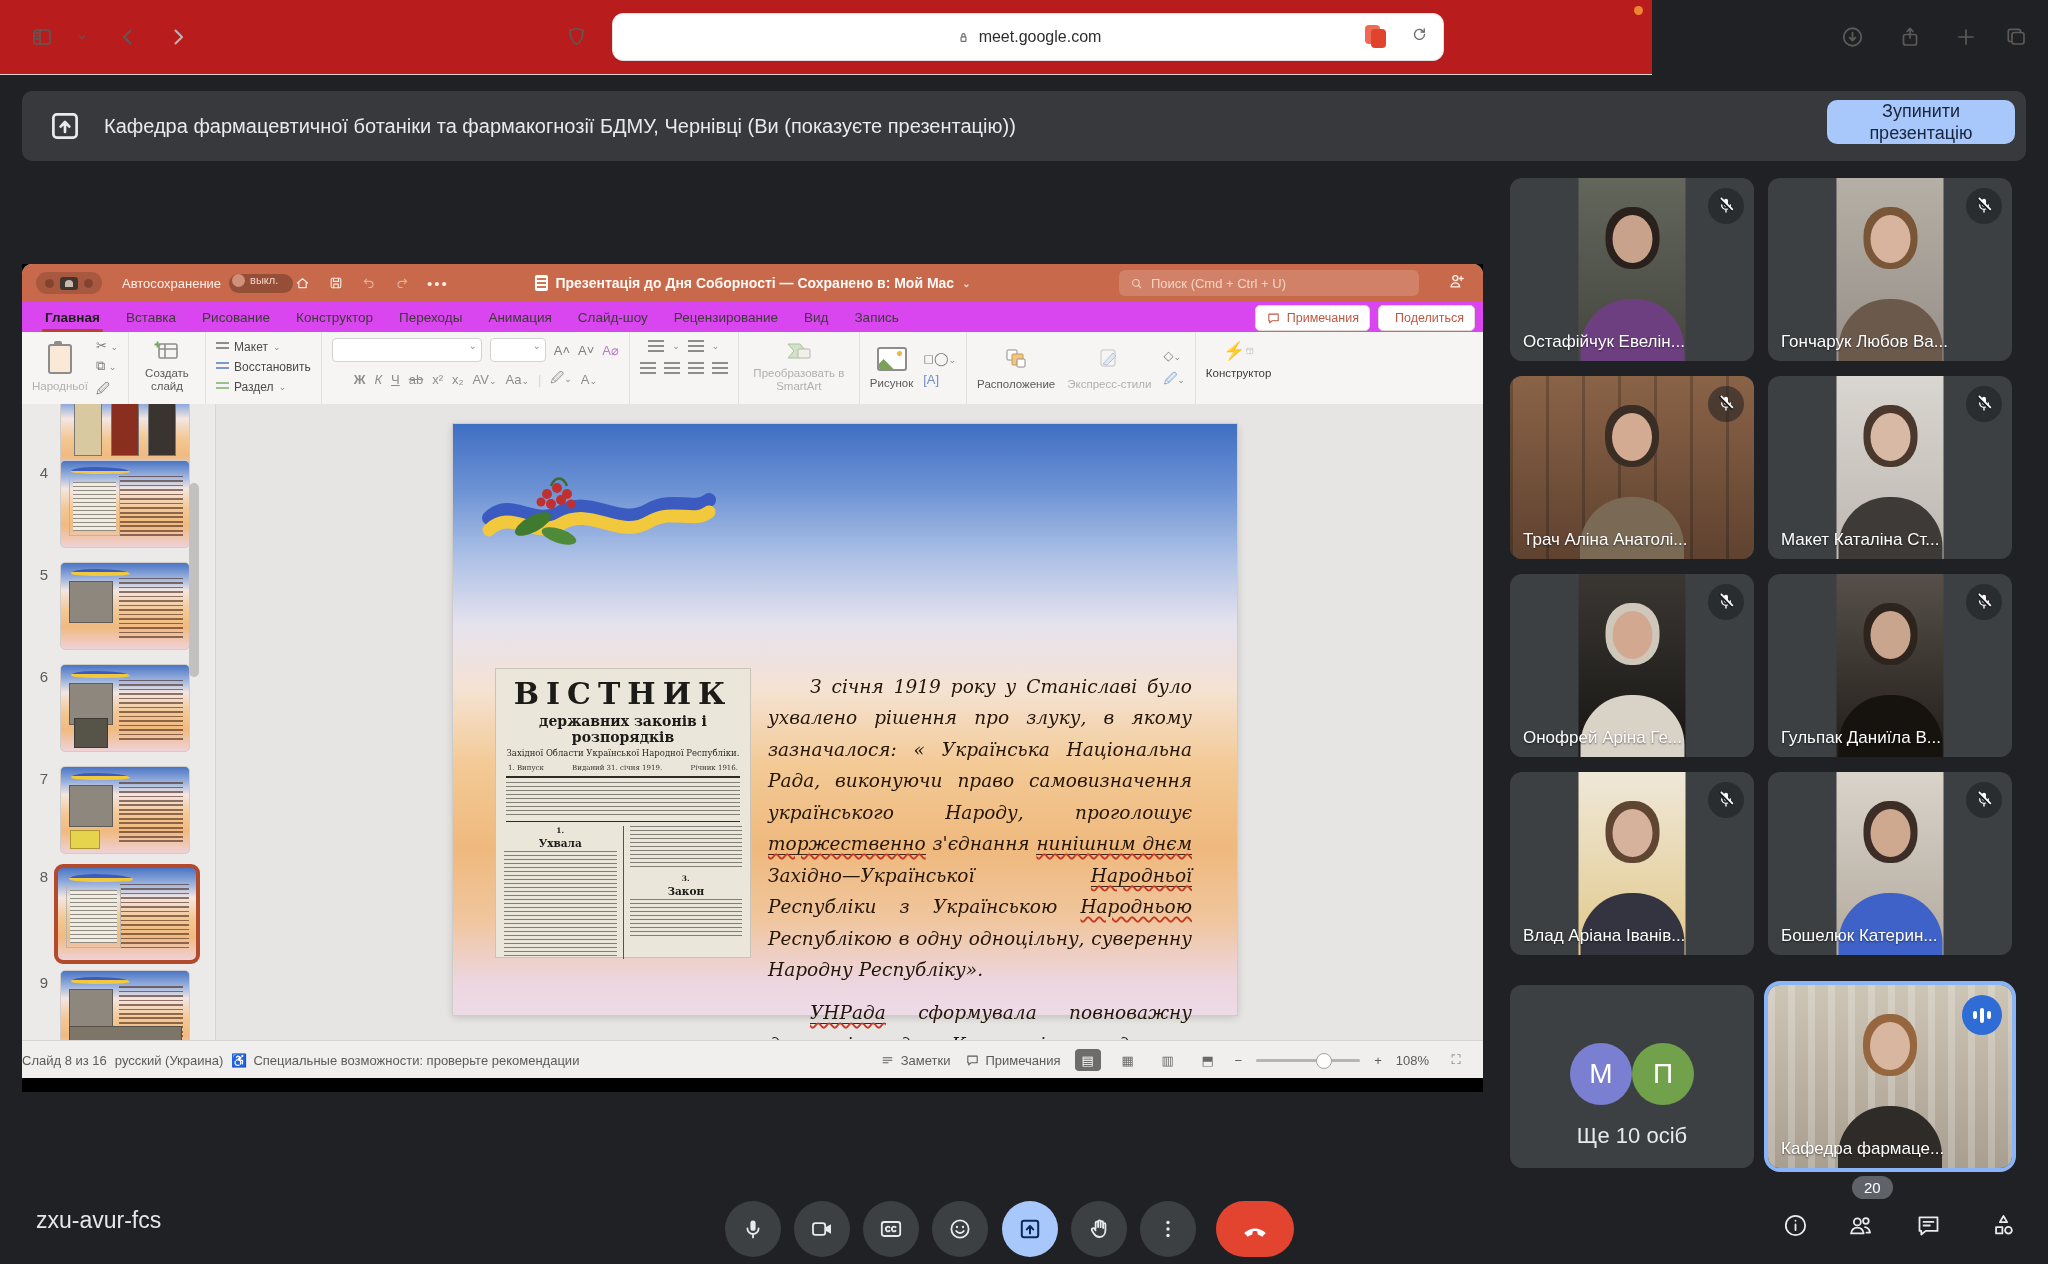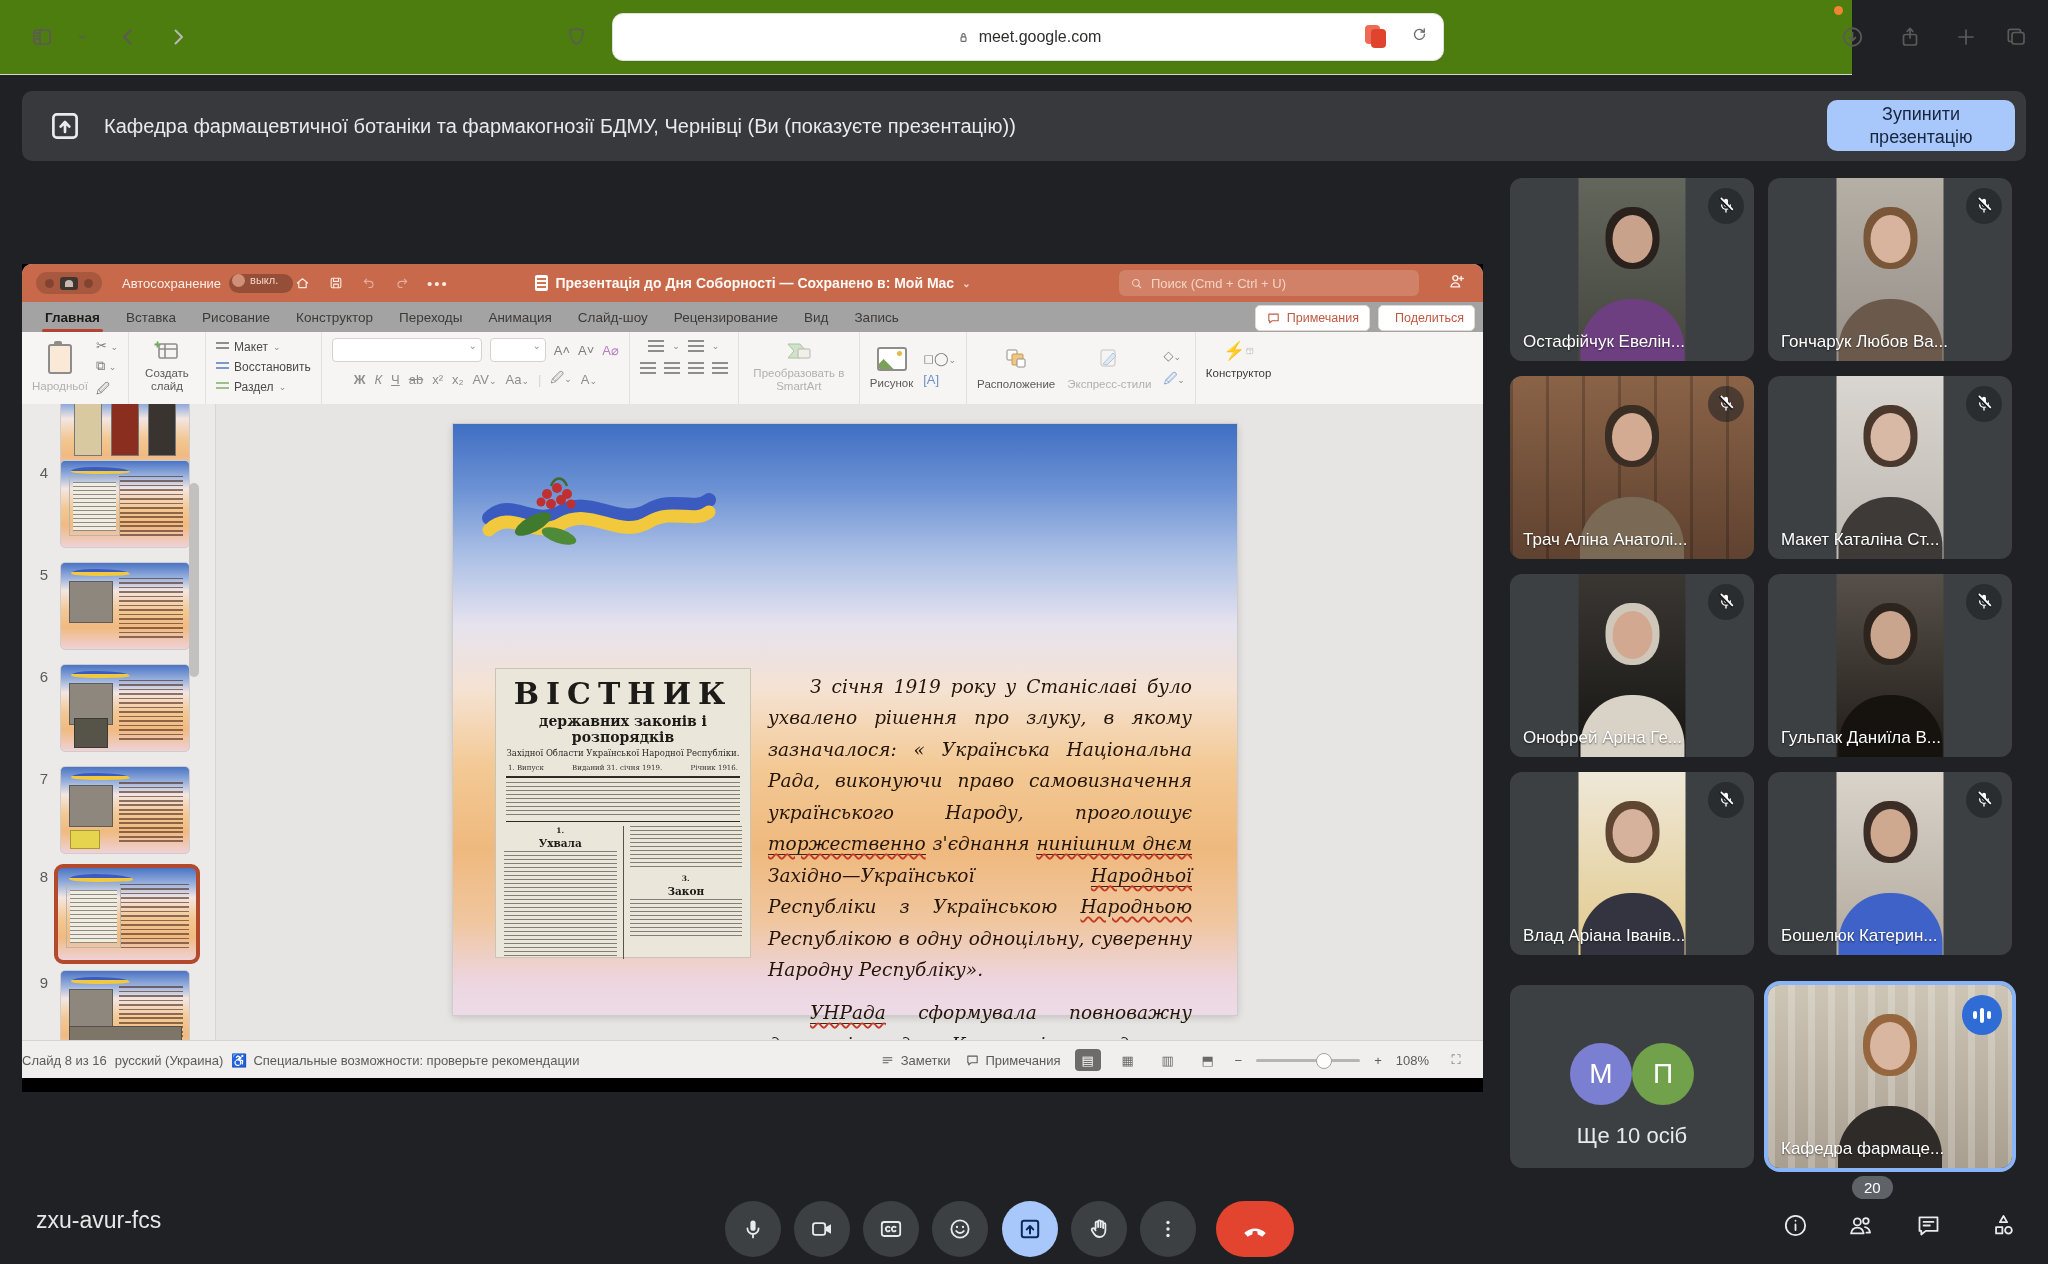--- a/index.html
+++ b/index.html
@@ -1,57 +1,57 @@
 <!DOCTYPE html>
 <html><head>
 <meta charset="utf-8">
 <style>
   html,body{margin:0;padding:0;background:#000;}
   #app{position:relative;width:2048px;height:1264px;background:#202124;overflow:hidden;
        font-family:"Liberation Sans",sans-serif;-webkit-font-smoothing:antialiased;}
 
   
-  .browser-bar{position:absolute;top:0;left:0;width:1852px;height:74px;background:#4d7c0f;border-bottom:1px solid #d8d6d5;}
+  .browser-bar{position:absolute;top:0;left:0;width:1652px;height:74px;background:#b91c1c;border-bottom:1px solid #d8d6d5;}
   .bicon{position:absolute;top:50%;transform:translateY(-50%);color:#5c5a58;display:flex;align-items:center;justify-content:center;}
   .bicon.dis{color:#b9b7b5;}
   .url-bar{position:absolute;left:612px;top:13px;width:830px;height:46px;background:#fff;border:1px solid #e2e0df;border-radius:11px;box-shadow:0 1px 2px rgba(0,0,0,.04);}
   .url-center{position:absolute;left:0;right:0;top:0;bottom:0;display:flex;align-items:center;justify-content:center;gap:7px;color:#6e6c6a;}
   .url-text{font-size:16px;color:#2f2e2d;}
   .share-ind{position:absolute;right:52px;top:11px;width:28px;height:24px;}
   .share-ind .b1{position:absolute;left:2px;top:0;width:15px;height:19px;border-radius:4px;background:#ef6a55;}
   .share-ind .b2{position:absolute;left:8px;top:4px;width:15px;height:19px;border-radius:4px;background:#e0432e;}
   .reload{position:absolute;right:14px;top:11px;color:#6e6c6a;}
   .orange-dot{position:absolute;right:9px;top:6px;width:9px;height:9px;border-radius:50%;background:#ef8432;}
 
   
   .banner{position:absolute;left:22px;top:91px;width:2004px;height:70px;background:#37393d;border-radius:10px;}
   .banner-icon{position:absolute;left:26px;top:18px;width:34px;height:34px;color:#e8eaed;}
   .banner-title{position:absolute;left:82px;top:0;height:70px;display:flex;align-items:center;color:#e8eaed;font-size:20px;}
-  .stop-btn{position:absolute;right:11px;top:9px;width:188px;height:51px;background:#a8c7fa;border-radius:10px;
+  .stop-btn{position:absolute;right:11px;top:9px;width:188px;height:44px;background:#a8c7fa;border-radius:10px;
             color:#18253f;font-size:18px;line-height:1.25;display:flex;align-items:center;justify-content:center;text-align:center;padding:0 8px;box-sizing:border-box;}
 
   
   .shared{position:absolute;left:22px;top:264px;width:1461px;height:828px;background:#000;}
   .ppt{position:absolute;left:0;top:0;width:1461px;height:814px;background:#f7f5f4;border-radius:10px 10px 0 0;overflow:hidden;}
   .ppt-titlebar{position:absolute;left:0;top:0;right:0;height:38px;background:#c7694a;color:#fceee8;}
   .traffic{position:absolute;left:14px;top:8px;width:66px;height:22px;border-radius:11px;background:rgba(0,0,0,.16);display:flex;align-items:center;justify-content:center;gap:6px;}
   .traffic .c{width:9px;height:9px;border-radius:50%;background:rgba(0,0,0,.22);}
   .traffic .scr{width:18px;height:13px;border-radius:3px;background:#40362f;position:relative;}
   .traffic .scr:after{content:"";position:absolute;left:5px;top:3px;width:8px;height:7px;border-radius:50% 50% 0 0;background:#c9b9ae;}
   .autosave{position:absolute;left:100px;top:0;height:38px;display:flex;align-items:center;gap:8px;font-size:13px;color:#fdeee7;}
   .as-toggle{width:64px;height:19px;border-radius:10px;background:rgba(0,0,0,.25);display:flex;align-items:flex-start;gap:5px;padding-left:3px;box-sizing:border-box;color:#f3d4c6;font-size:11px;}
   .as-knob{width:13px;height:13px;border-radius:50%;background:#cf8f78;}
   .tb-icons{position:absolute;left:272px;top:0;height:38px;display:flex;align-items:center;gap:17px;color:#fbe9e1;}
   .tb-title{position:absolute;left:50%;top:0;transform:translateX(-50%);height:38px;display:flex;align-items:center;gap:8px;font-size:14px;font-weight:bold;color:#fff8f4;white-space:nowrap;}
   .doc-ic{width:13px;height:16px;background:#fff;border-radius:2px;position:relative;}
   .doc-ic:after{content:"";position:absolute;left:2px;top:3px;right:2px;height:2px;background:#d2744f;box-shadow:0 4px 0 #d2744f,0 8px 0 #d2744f;}
   .tb-search{position:absolute;right:64px;top:6px;width:300px;height:26px;border-radius:6px;background:rgba(255,255,255,.16);display:flex;align-items:center;gap:7px;padding:0 10px;box-sizing:border-box;color:rgba(255,231,220,.8);font-size:13px;}
   .tb-person{position:absolute;right:16px;top:7px;color:#fdeee7;}
 
-  .ppt-tabs{position:absolute;left:0;top:38px;right:0;height:30px;background:#a3a3a3;display:flex;align-items:stretch;padding-left:10px;}
+  .ppt-tabs{position:absolute;left:0;top:38px;right:0;height:30px;background:#d946ef;display:flex;align-items:stretch;padding-left:10px;}
   .ptab{padding:0 13px;font-size:13.5px;color:#3d3b39;display:flex;align-items:center;position:relative;}
   .ptab.active{color:#1d1c1b;font-weight:bold;}
   .ptab.active:after{content:"";position:absolute;left:10px;right:10px;bottom:0;height:3px;border-radius:2px;background:#b5432f;}
   .tab-actions{position:absolute;right:8px;top:3px;display:flex;gap:8px;}
   .tact{height:24px;padding:0 10px;border:1px solid #e4d8d3;background:#fff;border-radius:5px;color:#bf5740;font-size:12.5px;display:flex;align-items:center;gap:6px;}
 
   .ppt-ribbon{position:absolute;left:0;top:68px;right:0;height:72px;background:#f7f5f4;border-bottom:1px solid #dcdad8;display:flex;}
   .rgroup{border-right:1px solid #e3e1df;padding:6px 10px 4px;box-sizing:border-box;display:flex;flex-direction:column;align-items:center;justify-content:flex-start;color:#4c4a48;}
   .rlabel{font-size:11.5px;color:#5c5a58;margin-top:3px;text-align:center;line-height:1.15;}
   .rlabel.dis{color:#b2b0ae;}

